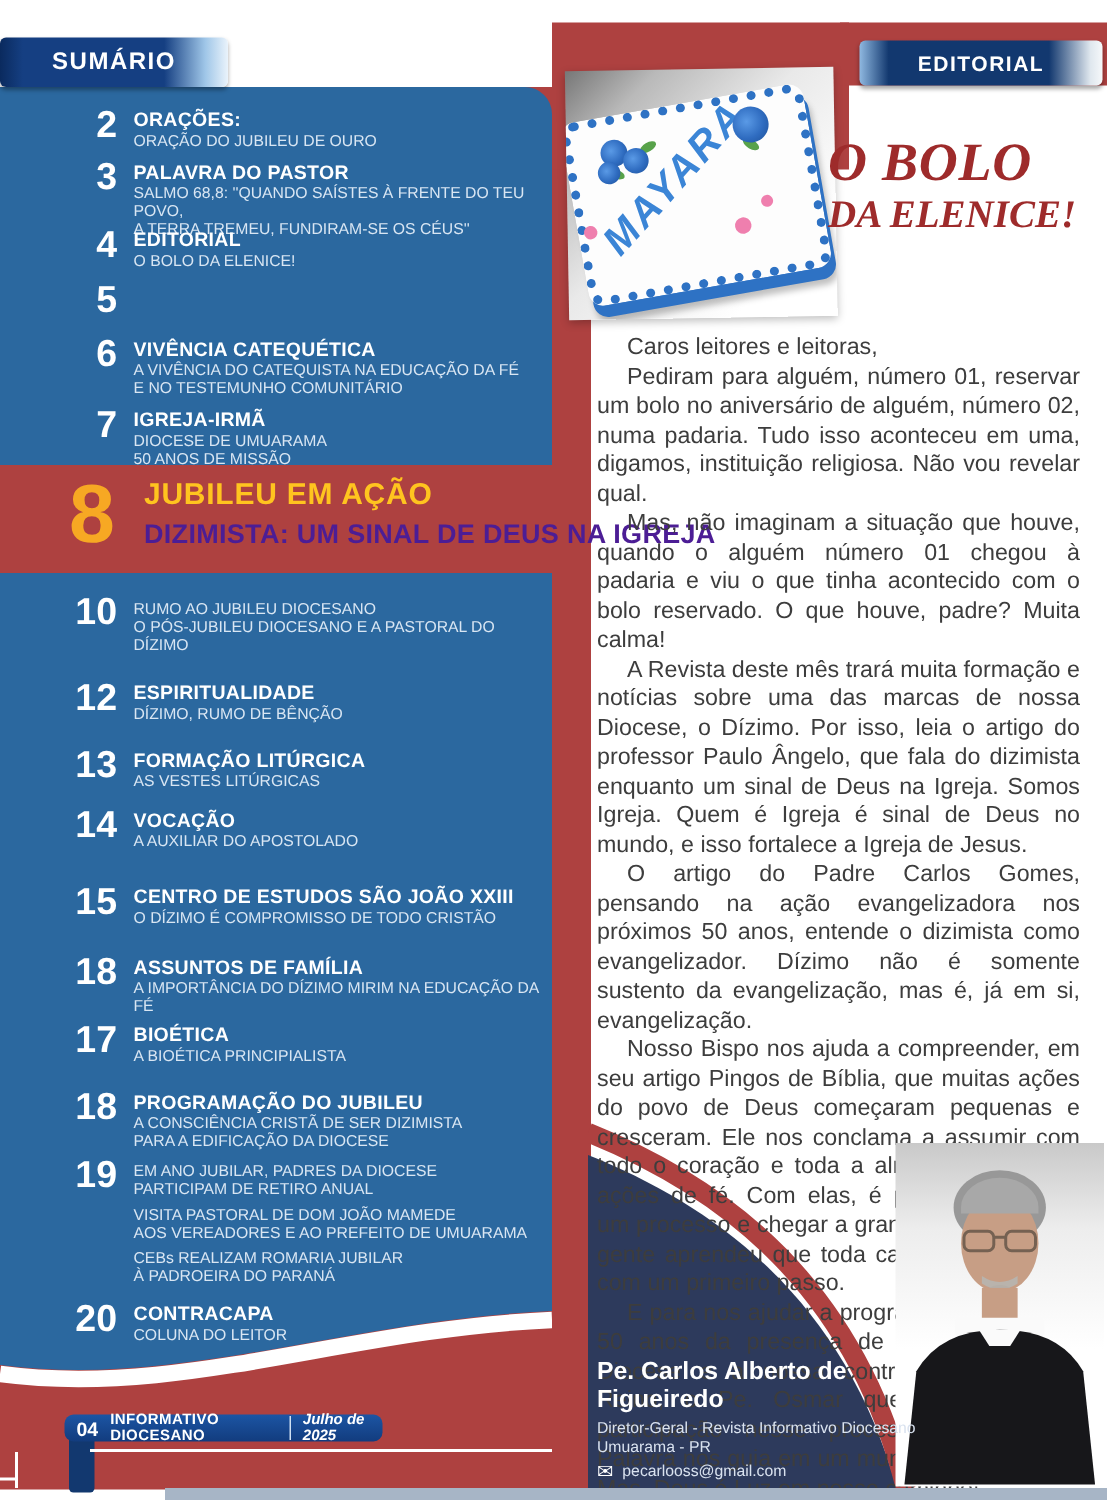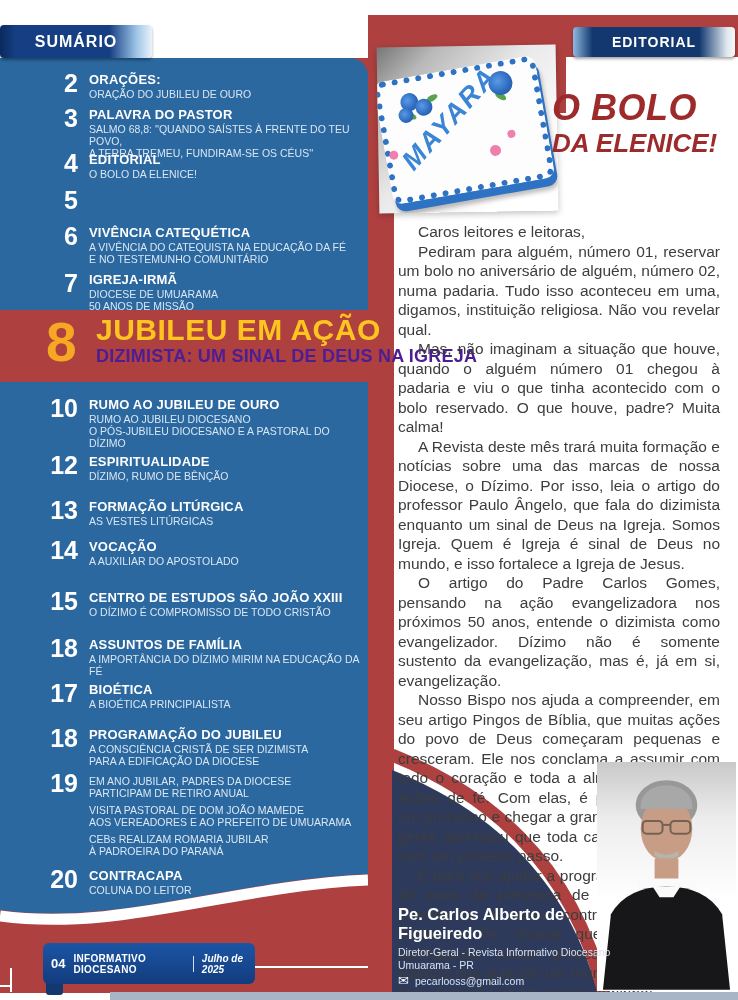--- a/index.html
+++ b/index.html
@@ -23,25 +23,25 @@
   
   .toc-item{position:absolute;left:0;display:flex;width:368px;}
   .toc-num{flex:none;width:78px;text-align:right;padding-right:11px;font-weight:bold;
            font-size:25px;line-height:26px;color:#ffffff;}
   .toc-body{padding-top:3px;}
   .toc-title{display:block;font-weight:bold;font-size:13px;line-height:13px;color:#ffffff;letter-spacing:0.2px;}
   .toc-sub{display:block;white-space:pre-line;font-size:10.5px;line-height:12px;color:#d9e6f3;margin-top:2px;}
   .toc-sub + .toc-sub{margin-top:5px;}
   
   .hl-num{position:absolute;left:46px;top:312px;font-size:55px;line-height:60px;font-weight:bold;color:#f7a823;}
-  .hl-title{position:absolute;left:96px;top:317px;font-size:30px;line-height:26px;font-weight:bold;color:#ffc41f;letter-spacing:0.5px;}
+  .hl-title{position:absolute;left:96px;top:317px;font-size:20px;line-height:26px;font-weight:bold;color:#ffc41f;letter-spacing:0.5px;}
   .hl-sub{position:absolute;left:96px;top:347px;font-size:18px;line-height:19px;font-weight:bold;color:#4c1d95;letter-spacing:0.2px;}
   
   .footer-tab{position:absolute;left:46px;top:948px;width:17px;height:47px;background:#12386f;border-radius:3px;}
-  .footer-bar{position:absolute;left:43px;top:943px;width:212px;height:41px;border-radius:6px;
+  .footer-bar{position:absolute;left:43px;top:943px;width:212px;height:18px;border-radius:6px;
       background:linear-gradient(180deg,#1c55a4 0%,#123c7e 100%);display:flex;align-items:center;color:#fff;}
   .footer-page{font-weight:bold;font-size:13px;padding:0 8px 0 8px;}
   .footer-mag{font-weight:bold;font-size:10px;letter-spacing:0.3px;}
   .footer-sep{width:1px;height:16px;background:#cfe0f2;margin:0 8px;}
   .footer-date{font-weight:bold;font-style:italic;font-size:10px;}
   .footer-line{position:absolute;left:60px;top:966px;width:308px;height:2px;background:#ffffff;}
   .corner-mark-h{position:absolute;left:0;top:985px;width:12px;height:2px;background:#ffffff;}
   .corner-mark-v{position:absolute;left:10px;top:968px;width:2px;height:24px;background:#ffffff;}
   .bottom-strip{position:absolute;left:110px;top:992px;width:628px;height:8px;background:#a7b5c6;}
   
@@ -49,21 +49,21 @@
       transform:rotate(-1deg);background:linear-gradient(135deg,#777 0%,#b9b9b9 18%,#e9e9e9 45%,#ffffff 80%);
       box-shadow:0 2px 6px rgba(0,0,0,0.25);}
   .cake{position:absolute;left:4px;top:22px;width:152px;height:112px;background:#fdfdfd;
       border:6px dotted #2e72c4;border-radius:10px;transform:rotate(-9deg);box-shadow:2px 8px 0 #2e72c4, 3px 12px 4px rgba(0,0,0,0.25);}
   .cake-text{position:absolute;left:14px;top:66px;transform:rotate(-38deg);transform-origin:left center;
       font-size:27px;font-weight:bold;font-style:italic;letter-spacing:2px;color:#3b85d6;}
   .rose{position:absolute;border-radius:50%;background:radial-gradient(circle at 40% 40%,#5a9ae6 0%,#2f6cc0 55%,#1d4f96 100%);}
   .leaf{position:absolute;width:12px;height:6px;border-radius:50%;background:#58a24a;}
   .flower{position:absolute;border-radius:50%;background:#ef7fae;}
   
-  .edit-title{position:absolute;left:552px;top:90px;color:#9e2b2b;font-style:italic;font-weight:bold;line-height:1;}
+  .edit-title{position:absolute;left:552px;top:90px;color:#9e2b2b;font-style:italic;font-weight:bold;line-height:1;font-family:Liberation Serif, serif;}
   .edit-title .t1{display:block;font-size:36px;letter-spacing:0.5px;}
   .edit-title .t2{display:block;font-size:26px;margin-top:4px;text-align:right;}
   .edit-text{position:absolute;left:398px;top:222px;width:322px;font-size:15.5px;line-height:19.5px;
       color:#3d3d3d;text-align:justify;}
   .edit-text p{margin:0;text-indent:20px;}
   
   .author-svg{position:absolute;left:392px;top:740px;width:346px;height:253px;}
   .author-photo{position:absolute;left:597px;top:762px;width:139px;height:229px;
       background:linear-gradient(180deg,#c9c9c9 0%,#ededed 25%,#ffffff 60%);}
   .author-info{position:absolute;left:398px;top:905px;color:#fff;width:230px;}
@@ -136,21 +136,20 @@
       </span>
   </div>
 
   <div class="hl-num">8</div>
   <div class="hl-title">JUBILEU EM AÇÃO</div>
   <div class="hl-sub">DIZIMISTA: UM SINAL DE DEUS NA IGREJA</div>
 
   <div class="toc-item" style="top:395px">
     <span class="toc-num">10</span>
     <span class="toc-body">
-        <span class="toc-title">RUMO AO JUBILEU DE OURO</span>
         <span class="toc-sub">RUMO AO JUBILEU DIOCESANO
 O PÓS-JUBILEU DIOCESANO E A PASTORAL DO DÍZIMO</span>
       </span>
   </div>
   <div class="toc-item" style="top:452px">
     <span class="toc-num">12</span>
     <span class="toc-body">
         <span class="toc-title">ESPIRITUALIDADE</span>
         <span class="toc-sub">DÍZIMO, RUMO DE BÊNÇÃO</span>
       </span>

